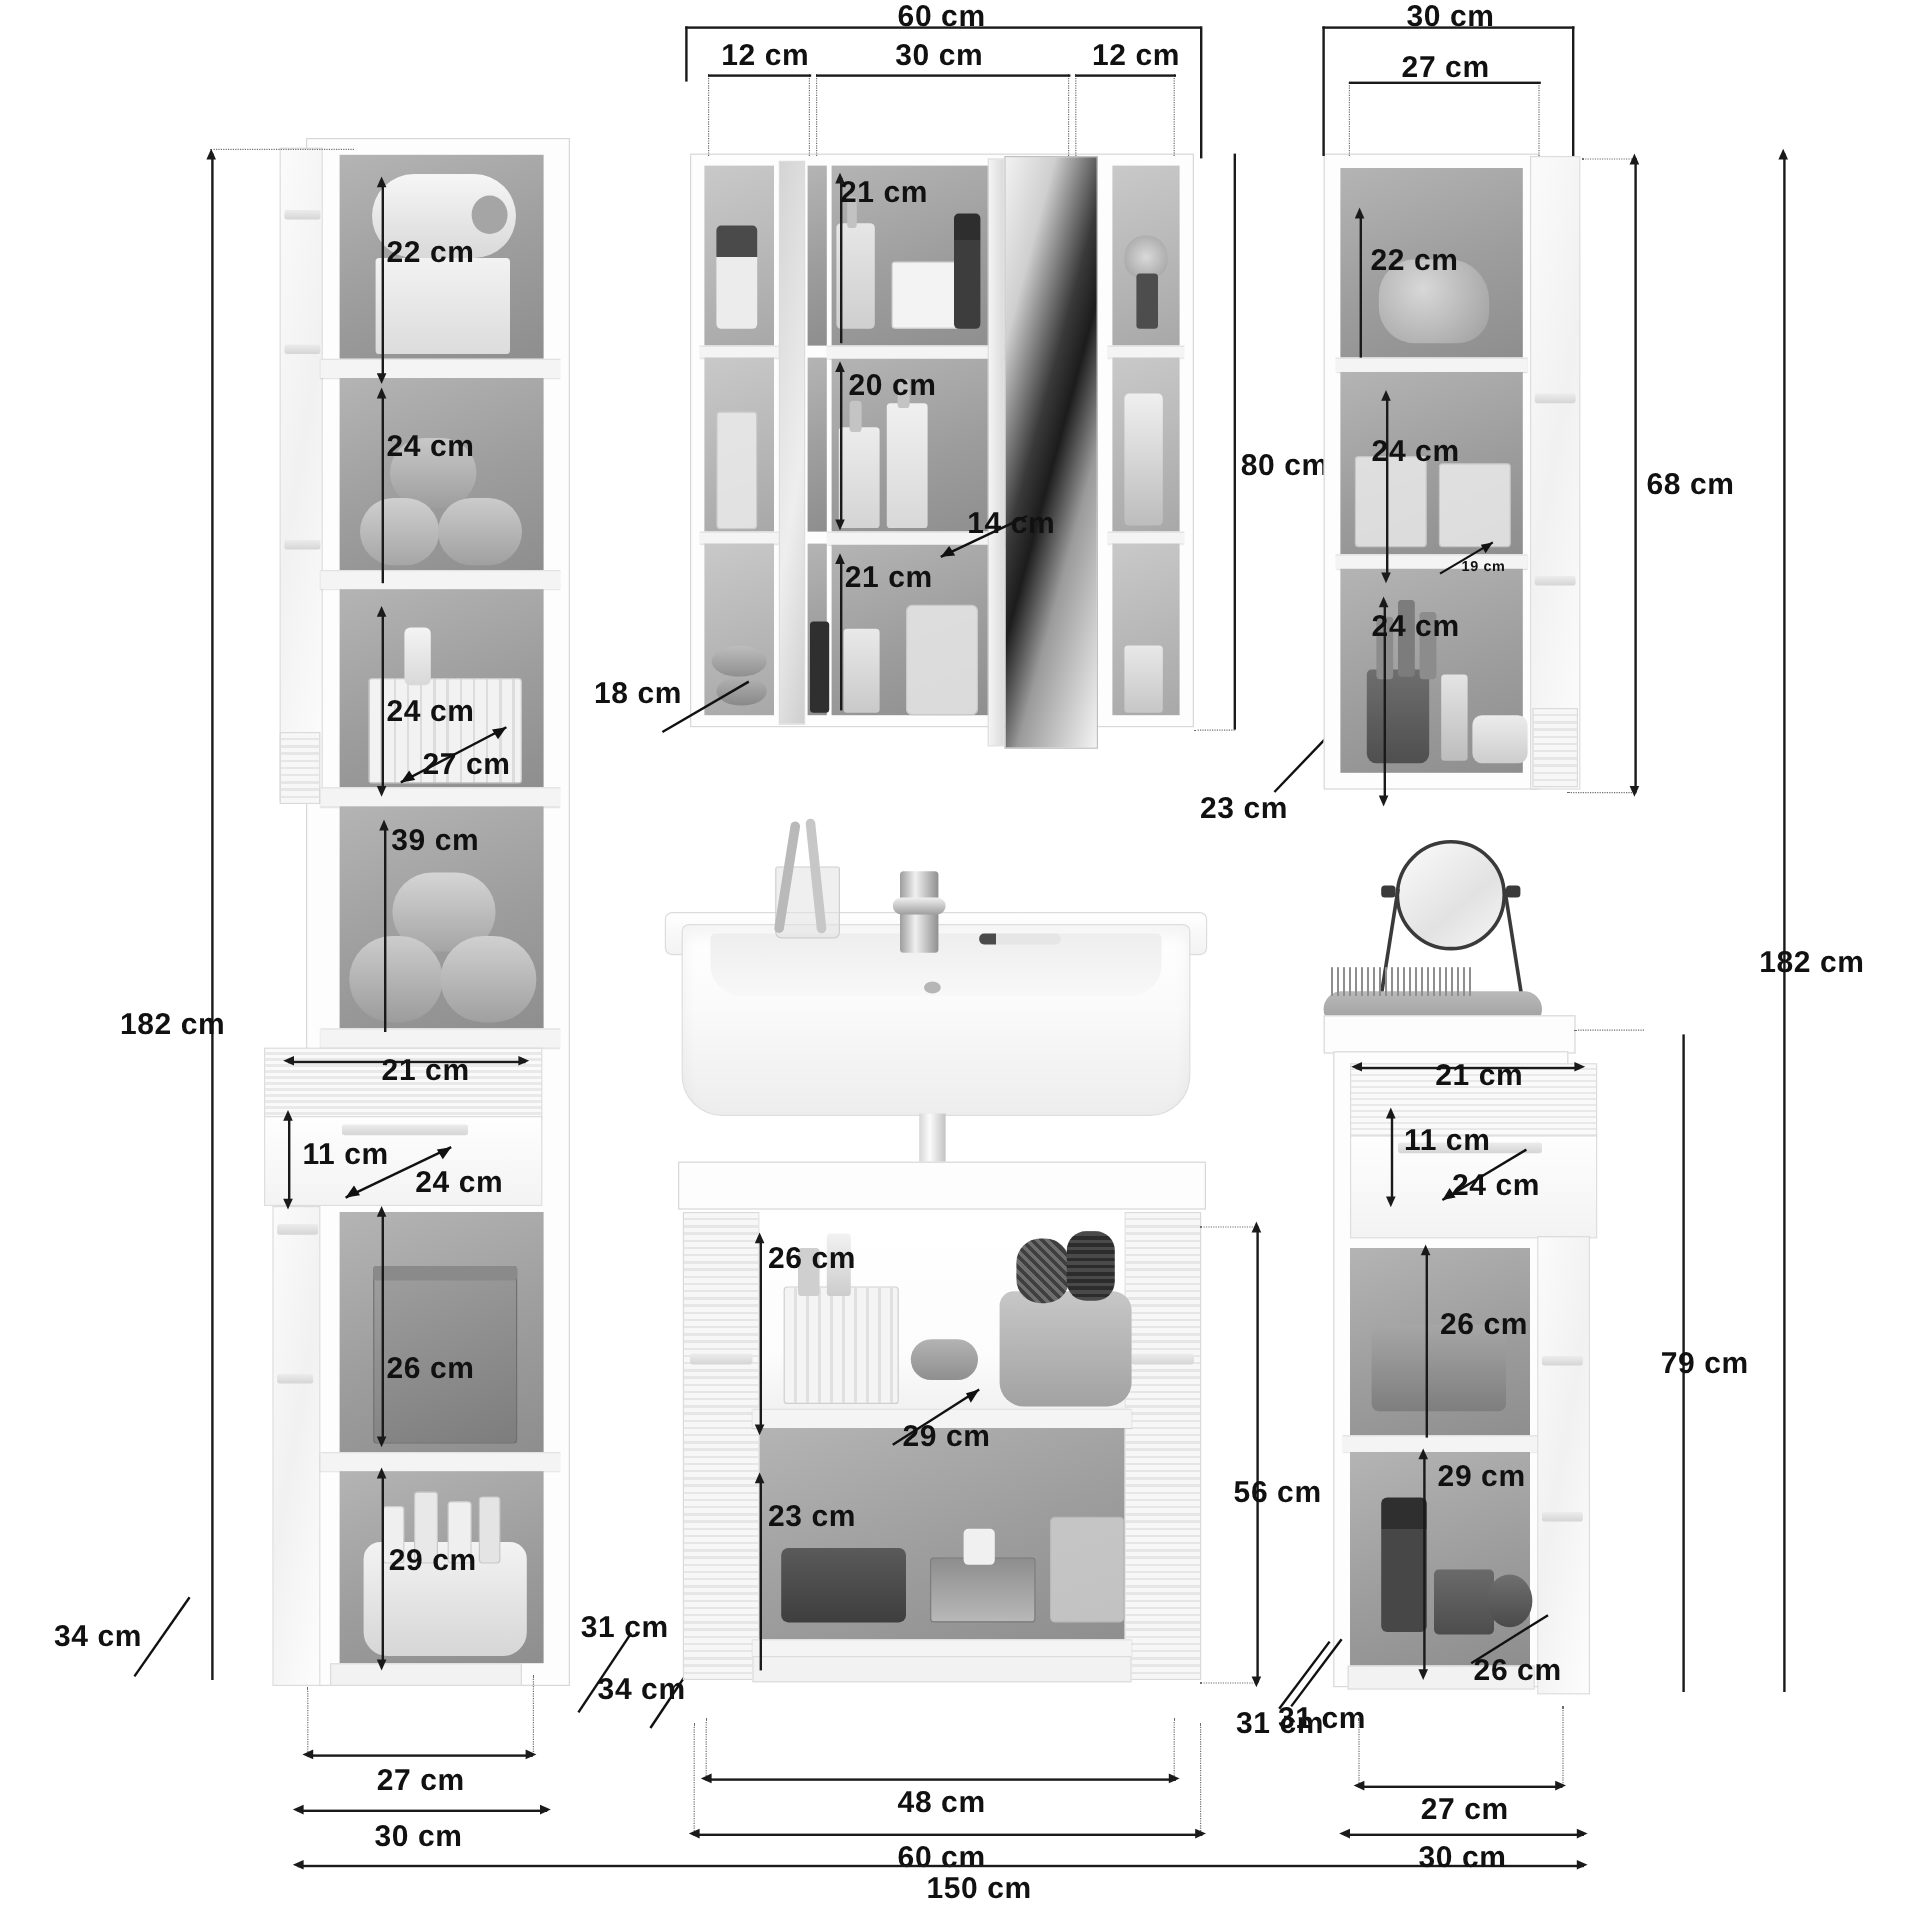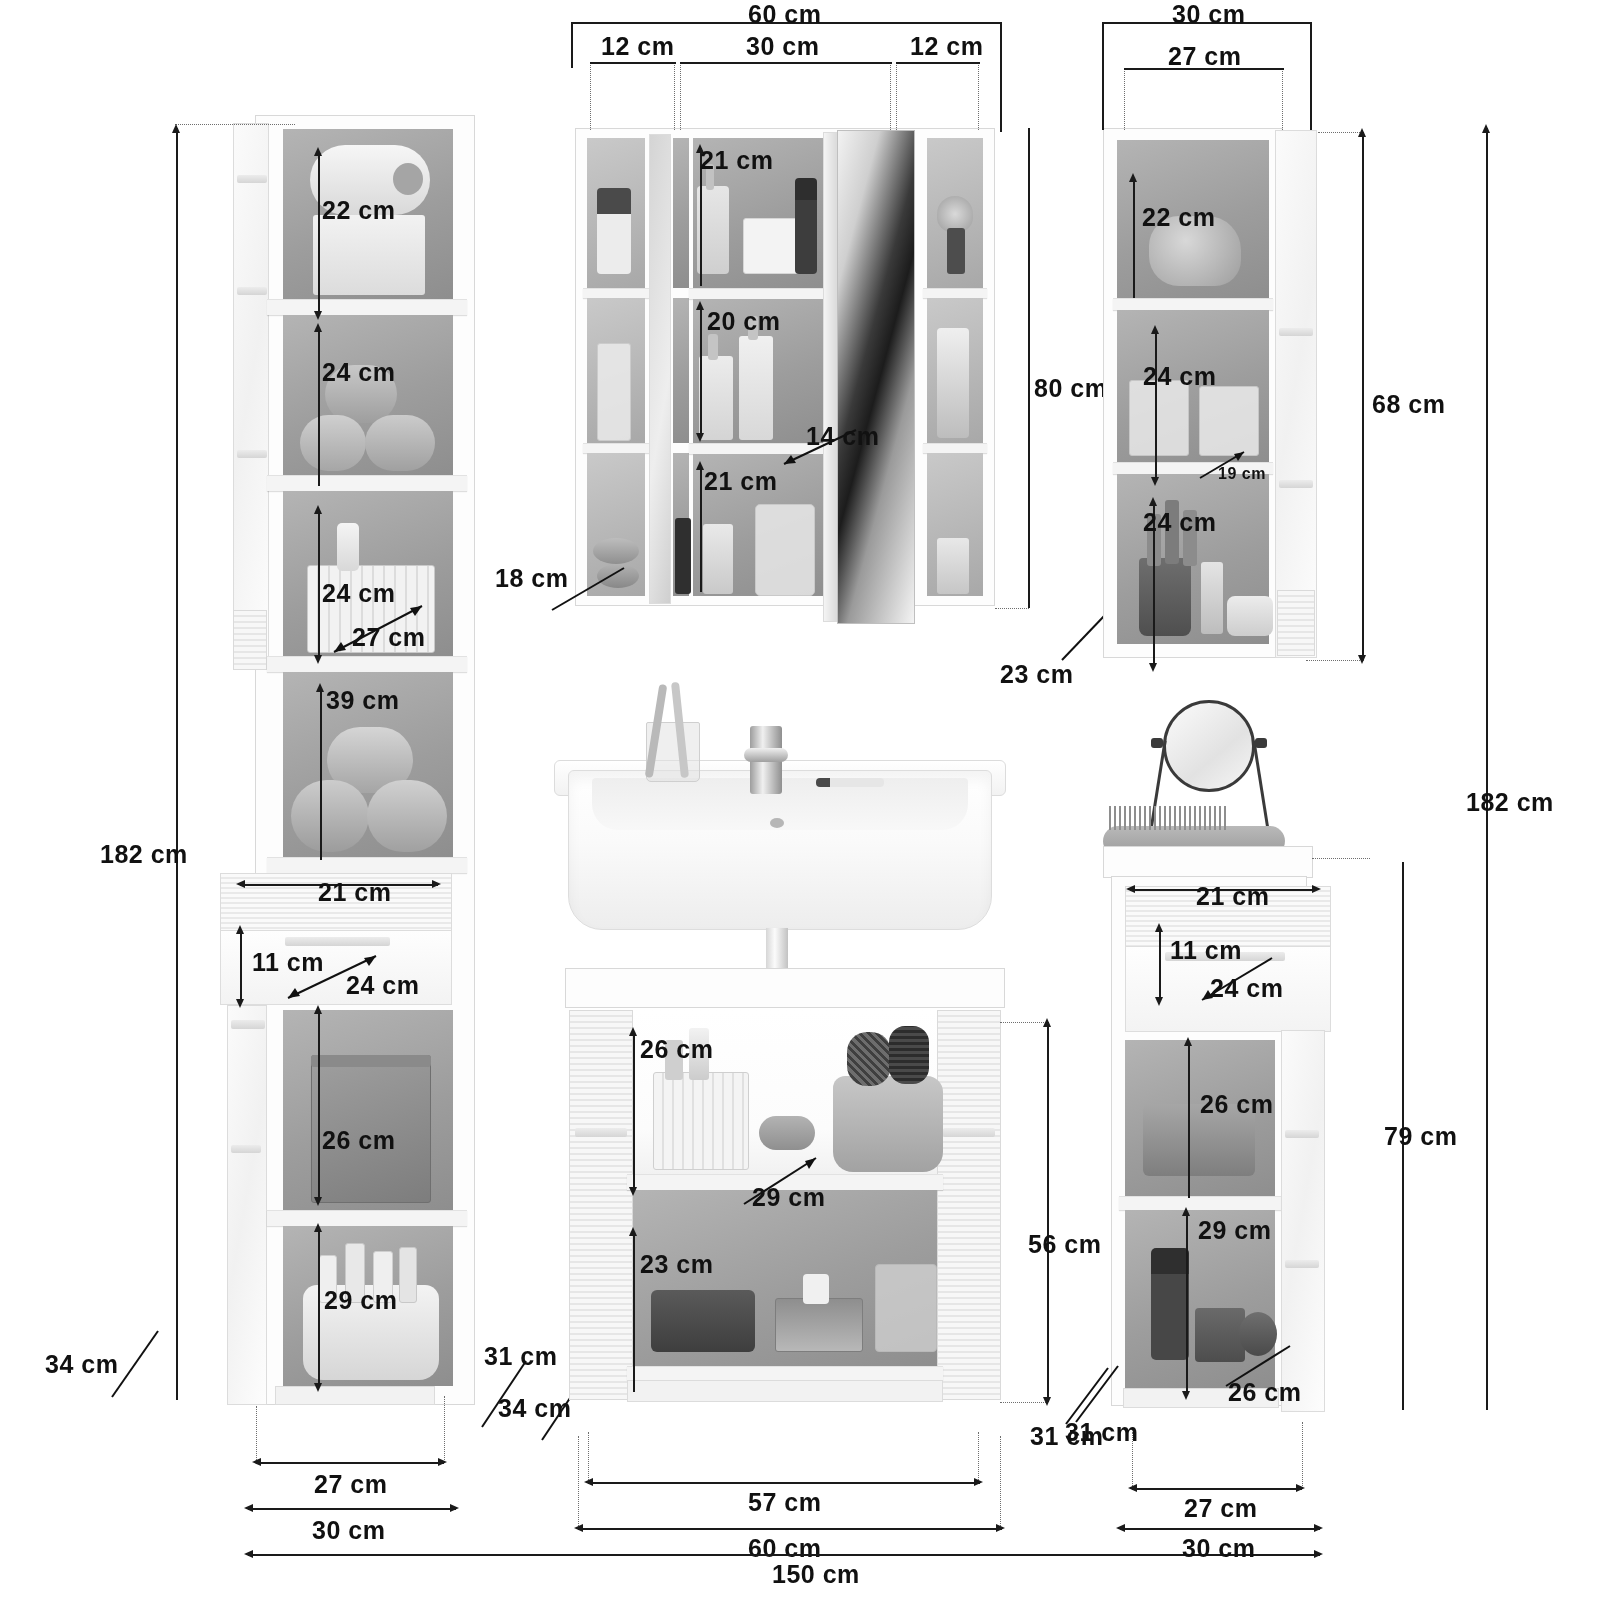--- a/index.html
+++ b/index.html
@@ -18,21 +18,21 @@
   .dim {
     position: absolute;
     font-family: "Liberation Sans", sans-serif;
     font-size: 25px;
     font-weight: 700;
     color: #111111;
     white-space: nowrap;
     letter-spacing: 0.5px;
     line-height: 1;
   }
-  .dim.small { font-size: 16px; font-weight: 700; }
+  .dim.small { font-size: 12px; font-weight: 700; }
 
   
   .ln {
     position: absolute;
     background: #1a1a1a;
   }
   .ln.h { height: 1.6px; }
   .ln.v { width: 1.6px; }
   .ln.dot-h {
     height: 0; background: none;
@@ -559,21 +559,21 @@
   <svg class="leader" style="left:1062px; top:1362px; width:56px; height:70px;">
     <line x1="4" y1="62" x2="46" y2="6" stroke="#111" stroke-width="2"></line>
   </svg>
   <div class="dim" style="left:1030px; top:1424px;">31 cm</div>
 
   <div class="ln dot-v" style="left:588px; top:1432px; height:50px;"></div>
   <div class="ln dot-v" style="left:978px; top:1432px; height:50px;"></div>
   <div class="ln h" style="left:588px; top:1482px; width:392px;"></div>
   <div class="arw left" style="left:584px; top:1478px;"></div>
   <div class="arw right" style="left:974px; top:1478px;"></div>
-  <div class="dim" style="left:748px; top:1490px;">57 cm</div>
+  <div class="dim" style="left:748px; top:1490px;">48 cm</div>
 
   <div class="ln dot-v" style="left:578px; top:1436px; height:92px;"></div>
   <div class="ln dot-v" style="left:1000px; top:1436px; height:92px;"></div>
   <div class="ln h" style="left:578px; top:1528px; width:424px;"></div>
   <div class="arw left" style="left:574px; top:1524px;"></div>
   <div class="arw right" style="left:996px; top:1524px;"></div>
   <div class="dim" style="left:748px; top:1536px;">60 cm</div>
 
   <div class="ln h" style="left:248px; top:1554px; width:1072px;"></div>
   <div class="arw left" style="left:244px; top:1550px;"></div>

